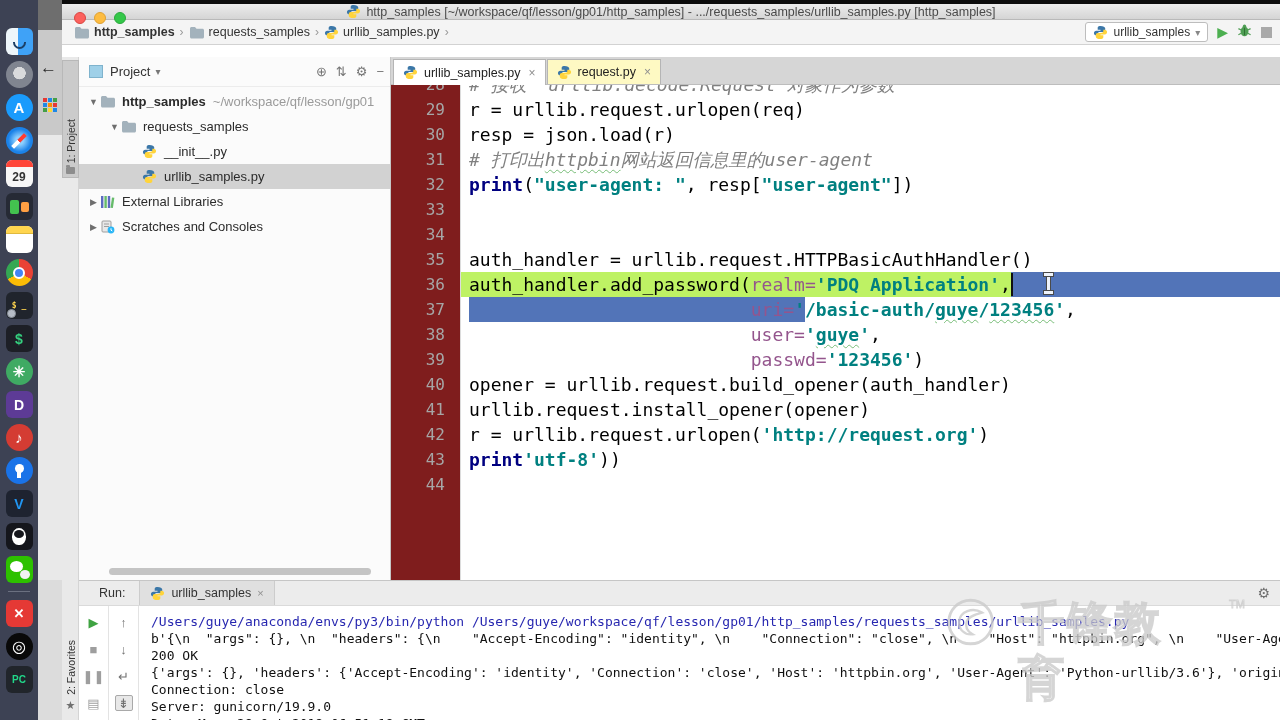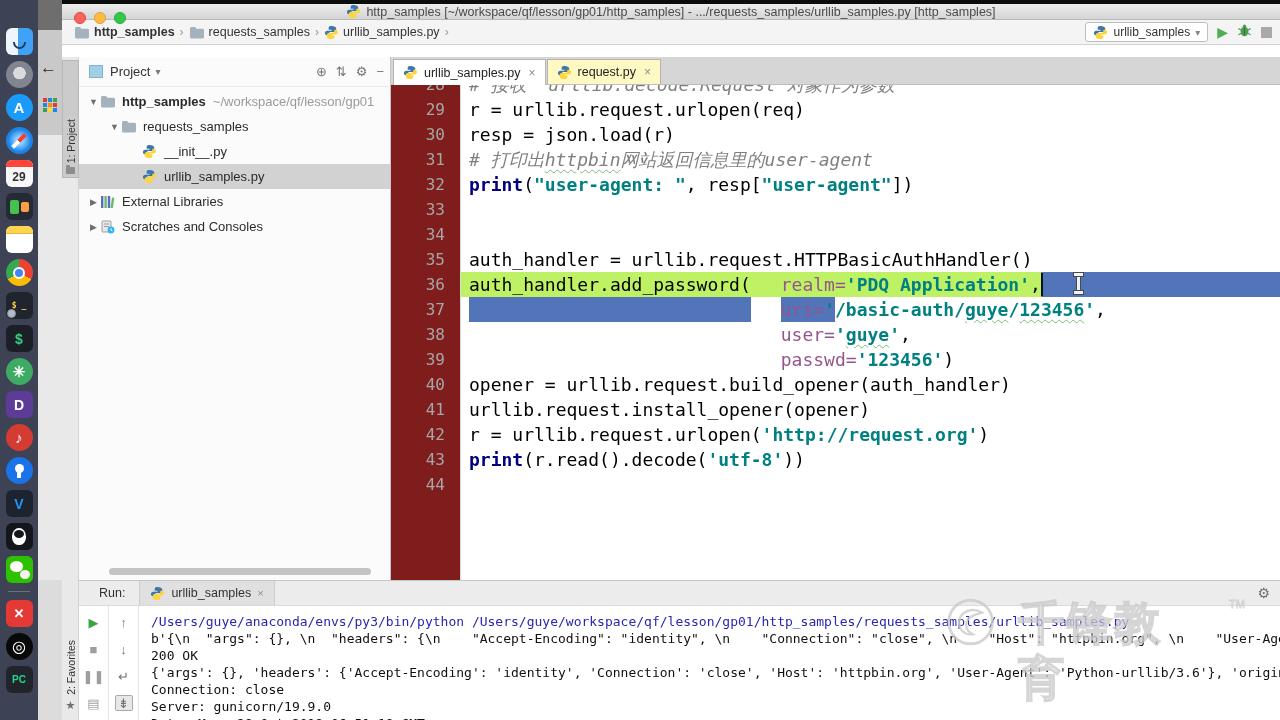--- a/index.html
+++ b/index.html
@@ -113,21 +113,21 @@
   #gutter-in { transform:translateY(-13px); }
   .gnum { height:25px; line-height:25px; text-align:right; padding-right:15px; color:#a6a6a6; font-family:"DejaVu Sans Mono",monospace; font-size:16px; }
   #codepane { flex:1; overflow:hidden; position:relative; }
   #code-in { transform:translateY(-13px); }
   .code-line { height:25px; line-height:25px; white-space:pre; font-family:"DejaVu Sans Mono",monospace; font-size:18px; color:#000; padding-left:8px; display:flex; align-items:stretch; position:relative; }
   .code-line.current { background:#bef264; }
   .seg { line-height:25px; }
   .seg.com { color:#808080; font-style:italic; }
   .seg.kw { color:#000080; font-weight:bold; }
   .seg.str { color:#008080; font-weight:bold; }
-  .seg.par { color:#94558D;margin-left:30px; }
+  .seg.par { color:#94558D; }
   .seg.wavy { text-decoration:underline; text-decoration-style:wavy; text-decoration-color:rgba(80,170,80,.75); text-underline-offset:3px; text-decoration-thickness:1px; }
   .seg.sel { background:#5274b8; }
   .fill-sel { flex:1; background:#5274b8; position:relative; }
   .caret { position:absolute; left:0; top:1px; width:2px; height:23px; background:#101010; }
   .ibeam { position:absolute; left:36px; top:4px; width:3px; height:15px; background:#eef3fb; box-shadow:0 0 0 1px #4a4a4a; }
   .ibeam::before, .ibeam::after { content:""; position:absolute; left:-3px; width:9px; height:3px; background:#eef3fb; box-shadow:0 0 0 1px #4a4a4a; }
   .ibeam::before { top:-3px; } .ibeam::after { bottom:-3px; }
 
   
   #runpanel { position:absolute; left:17px; right:0; bottom:0; height:140px; background:#fff; z-index:2; }
@@ -446,21 +446,21 @@
             <div class="code-line"></div>
             <div class="code-line"></div>
             <div class="code-line"><span class="seg ">auth_handler = urllib.request.HTTPBasicAuthHandler()</span></div>
             <div class="code-line current"><span class="seg ">auth_handler.add_password(</span><span class="seg par">realm=</span><span class="seg str">'PDQ Application'</span><span class="seg ">,</span><div class="fill-sel"><div class="caret"></div><div class="ibeam"></div></div></div>
             <div class="code-line"><span class="seg  sel">                          </span><span class="seg par sel">uri=</span><span class="seg str sel">'</span><span class="seg str">/basic-auth/</span><span class="seg str wavy">guye</span><span class="seg str">/</span><span class="seg str wavy">123456</span><span class="seg str">'</span><span class="seg ">,</span></div>
             <div class="code-line"><span class="seg ">                          </span><span class="seg par">user=</span><span class="seg str">'</span><span class="seg str wavy">guye</span><span class="seg str">'</span><span class="seg ">,</span></div>
             <div class="code-line"><span class="seg ">                          </span><span class="seg par">passwd=</span><span class="seg str">'123456'</span><span class="seg ">)</span></div>
             <div class="code-line"><span class="seg ">opener = urllib.request.build_opener(auth_handler)</span></div>
             <div class="code-line"><span class="seg ">urllib.request.install_opener(opener)</span></div>
             <div class="code-line"><span class="seg ">r = urllib.request.urlopen(</span><span class="seg str">'http://request.org'</span><span class="seg ">)</span></div>
-            <div class="code-line"><span class="seg kw">print</span><span class="seg ">(r.read().decode(</span><span class="seg str">'utf-8'</span><span class="seg ">))</span></div>
+            <div class="code-line"><span class="seg kw">print</span><span class="seg str">'utf-8'</span><span class="seg ">))</span></div>
             <div class="code-line"></div>
           </div>
         </div>
     </div>
   </div>
 
   <div id="runpanel">
     <div id="run-head">
       <span>Run:</span>
       <div id="run-tab">

